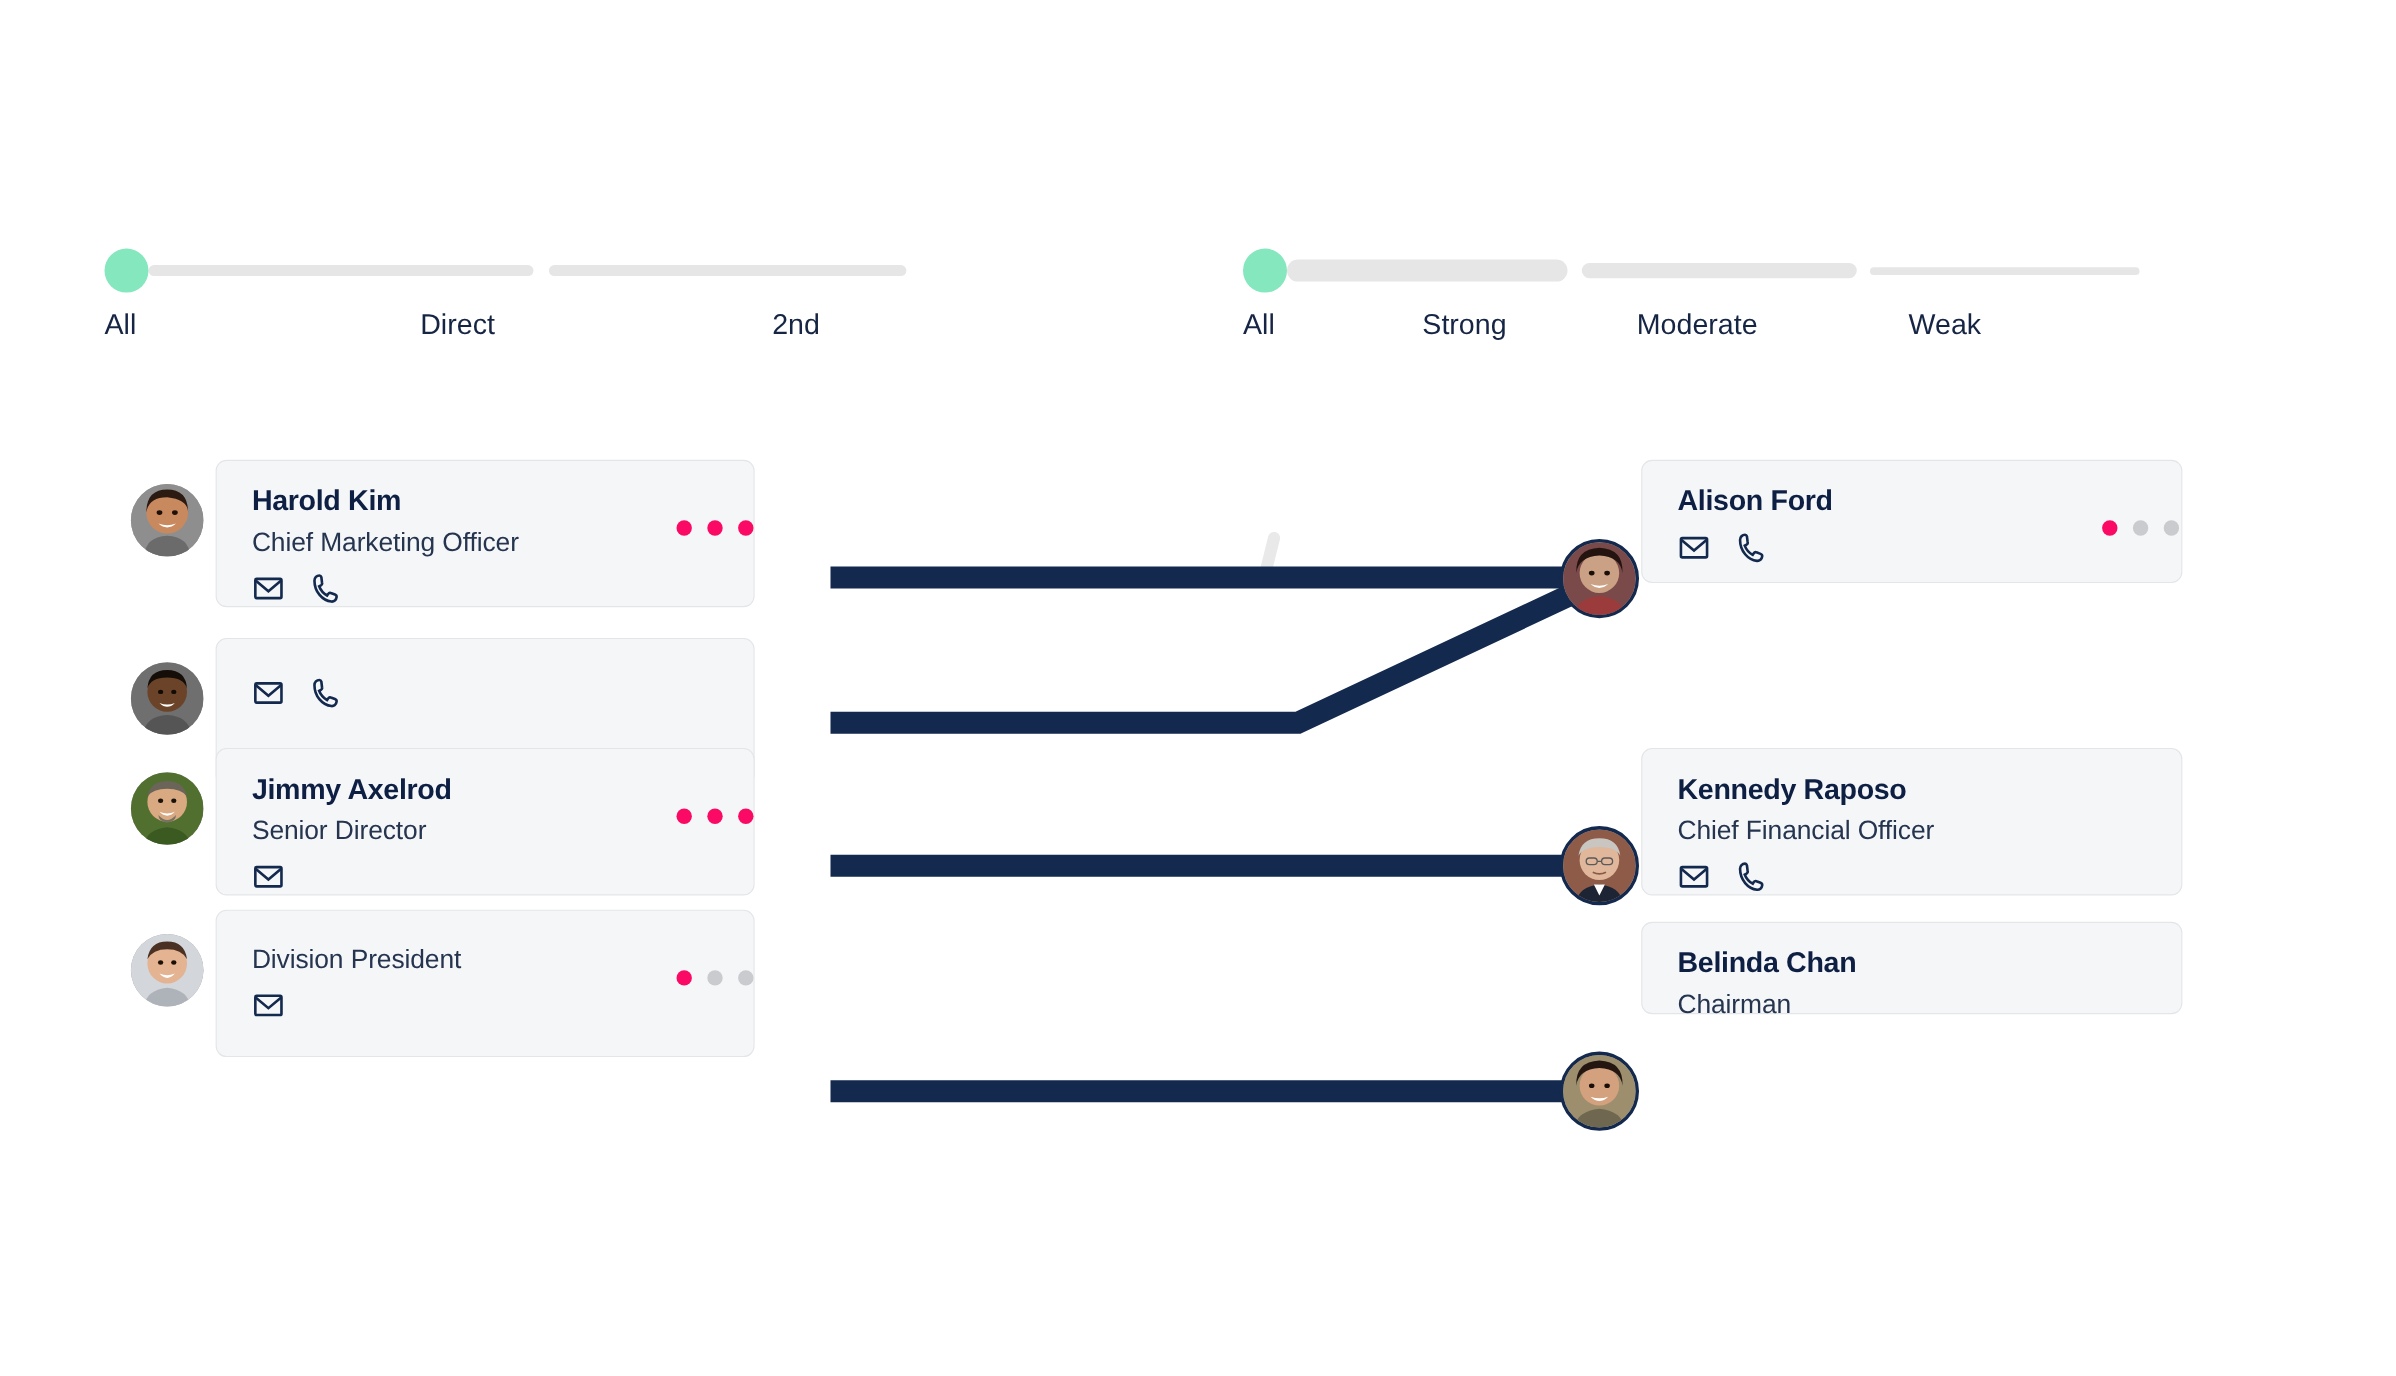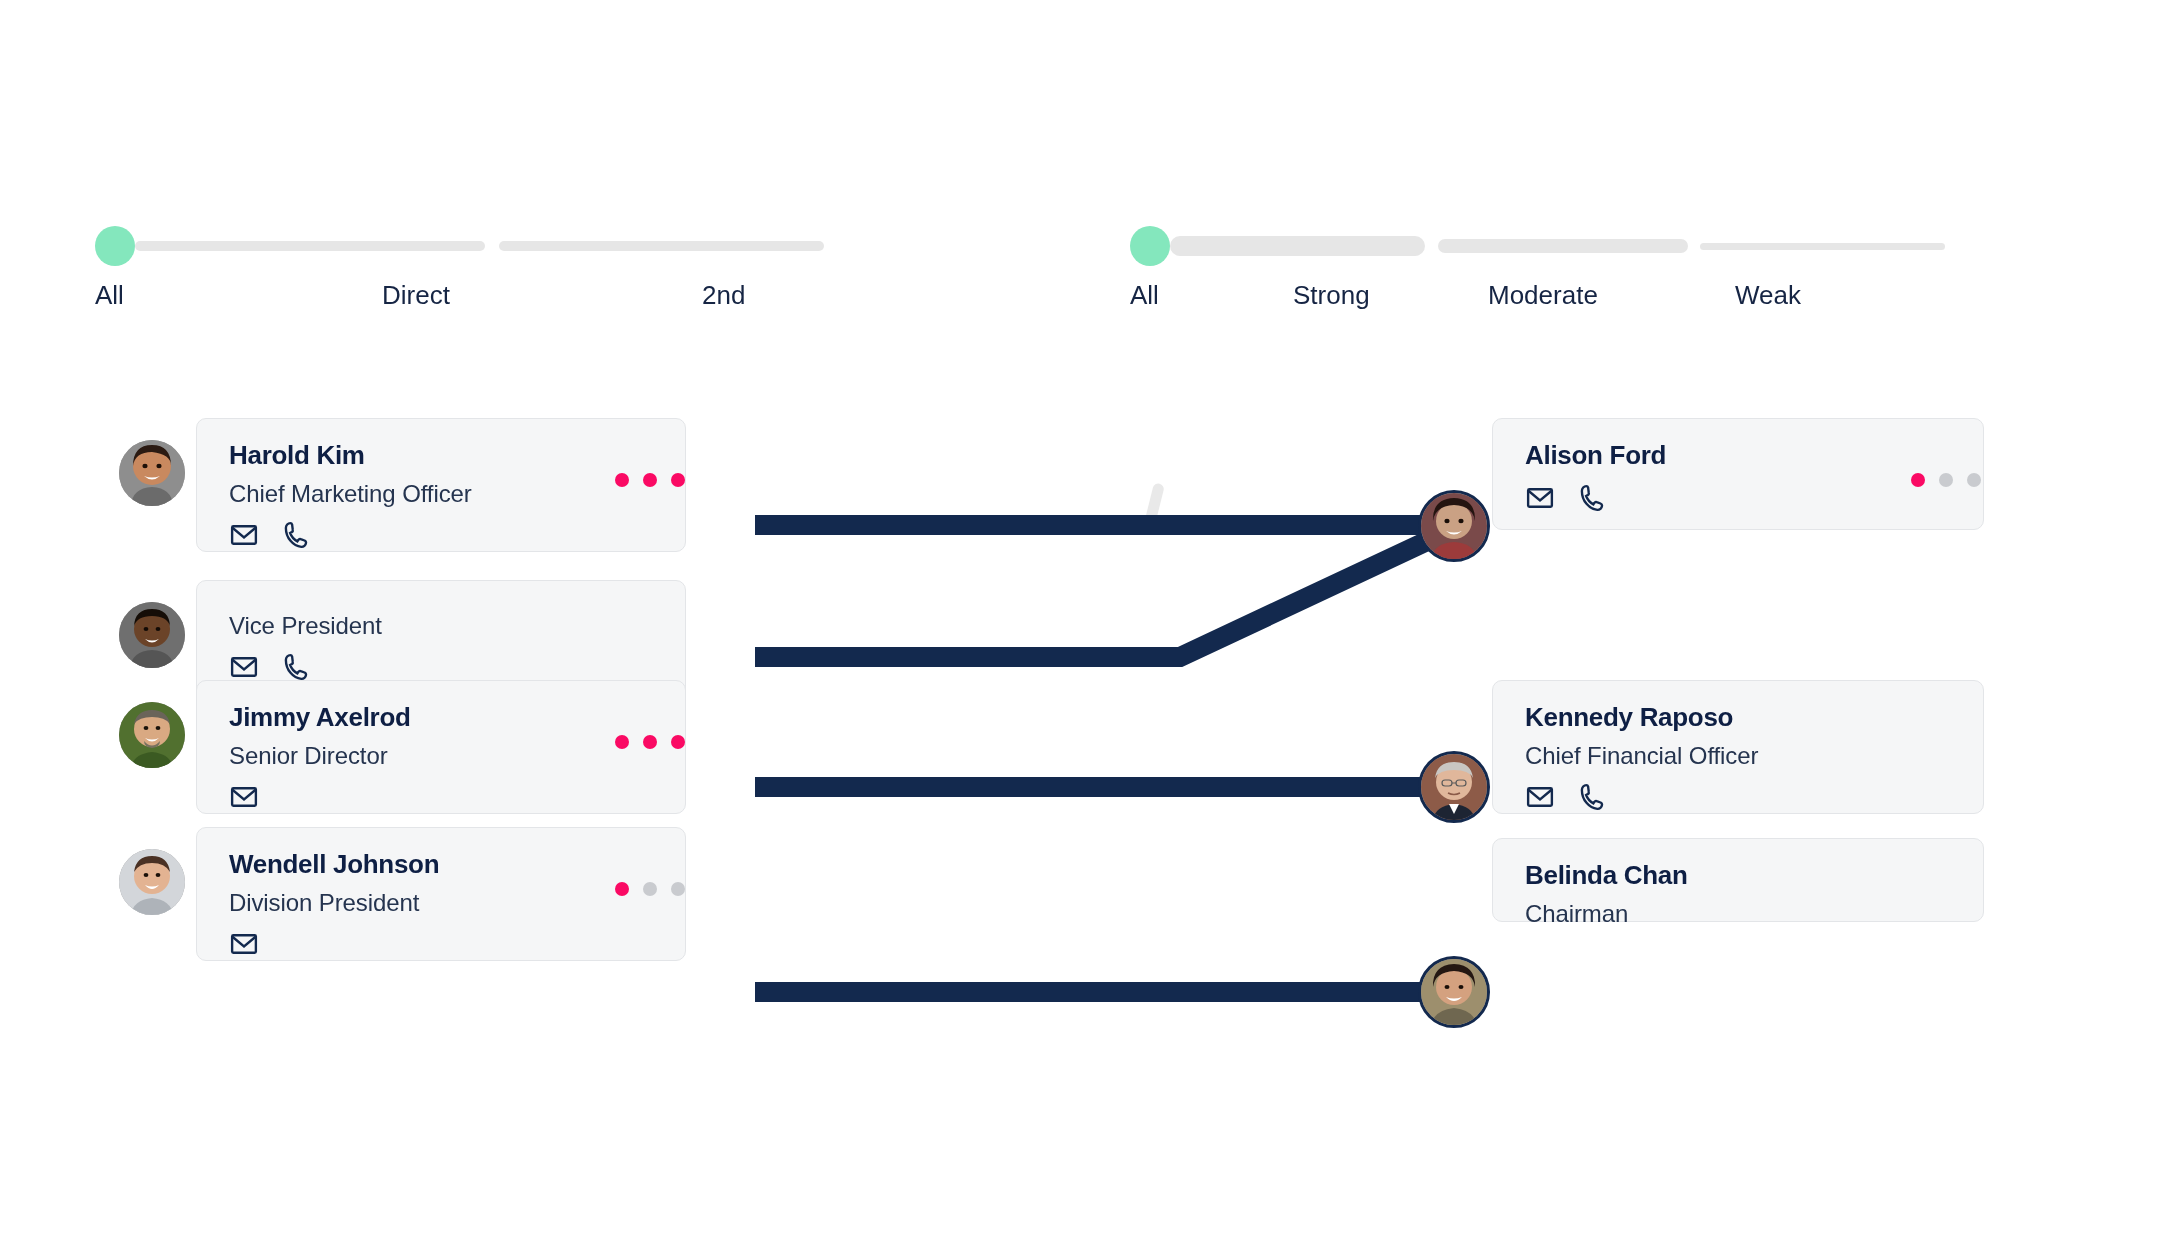--- a/index.html
+++ b/index.html
@@ -311,21 +311,20 @@
         <circle cx="33" cy="27" r="18" fill="#6b4328"></circle>
         <path d="M15 24 Q16 7 33 7 Q50 7 51 24 Q48 14 33 14 Q18 14 15 24 Z" fill="#150d07"></path>
         <ellipse cx="27" cy="27" rx="2.4" ry="2" fill="#120a05"></ellipse>
         <ellipse cx="39" cy="27" rx="2.4" ry="2" fill="#120a05"></ellipse>
         <path d="M26 37 Q33 44 40 37 Q33 40 26 37 Z" fill="#ffffff"></path>
         <path d="M11 66 Q13 49 33 48 Q53 49 55 66 Z" fill="#555555"></path>
       </svg>
     </div>
     <div class="card" style="left:196px; top:200px; width:490px; height:134px;">
       <div class="card-inner">
-        <div class="card-role">Vice President</div>
         <div class="card-actions">
           <span class="act-icon">
             <svg viewBox="0 0 24 24" fill="none" stroke="currentColor" stroke-width="1.9">
                 <rect x="2.5" y="5" width="19" height="14" rx="1"></rect>
                 <path d="M2.5 6 L12 14 L21.5 6"></path>
               </svg>
           </span>
           <span class="act-icon">
             <svg viewBox="0 0 24 24" fill="none" stroke="currentColor" stroke-width="1.9" stroke-linecap="round">
                 <path d="M7.5 2.5c-2 0-3.6 1.7-3.6 3.8 0 8 5.8 14.6 12.3 15.2 1.9.2 3.6-1.3 3.8-3.2.1-.8-.4-1.6-1.2-1.9l-3-1.1c-.7-.3-1.5 0-1.9.6l-.8 1.2c-2.6-1.4-4.7-3.8-5.8-6.7l1.3-.7c.7-.4 1-1.2.8-1.9L8.9 3.7c-.2-.7-.8-1.2-1.4-1.2z"></path>
@@ -441,21 +440,20 @@
         <circle cx="33" cy="27" r="18" fill="#e3b392"></circle>
         <path d="M15 23 Q17 7 33 7 Q49 7 51 23 Q46 14 33 14 Q20 14 15 23 Z" fill="#4a3124"></path>
         <ellipse cx="27" cy="26" rx="2.4" ry="2" fill="#1b1008"></ellipse>
         <ellipse cx="39" cy="26" rx="2.4" ry="2" fill="#1b1008"></ellipse>
         <path d="M26 36 Q33 44 40 36 Q33 39 26 36 Z" fill="#ffffff"></path>
         <path d="M12 66 Q14 51 33 49 Q52 51 54 66 Z" fill="#aeb3b9"></path>
       </svg>
     </div>
     <div class="card" style="left:196px; top:447px; width:490px; height:134px;">
       <div class="card-inner">
-        <div class="card-name">Wendell Johnson</div>
         <div class="card-role">Division President</div>
         <div class="card-actions">
           <span class="act-icon">
             <svg viewBox="0 0 24 24" fill="none" stroke="currentColor" stroke-width="1.9">
                 <rect x="2.5" y="5" width="19" height="14" rx="1"></rect>
                 <path d="M2.5 6 L12 14 L21.5 6"></path>
               </svg>
           </span>
         </div>
         <div class="strength-dots left-card">

